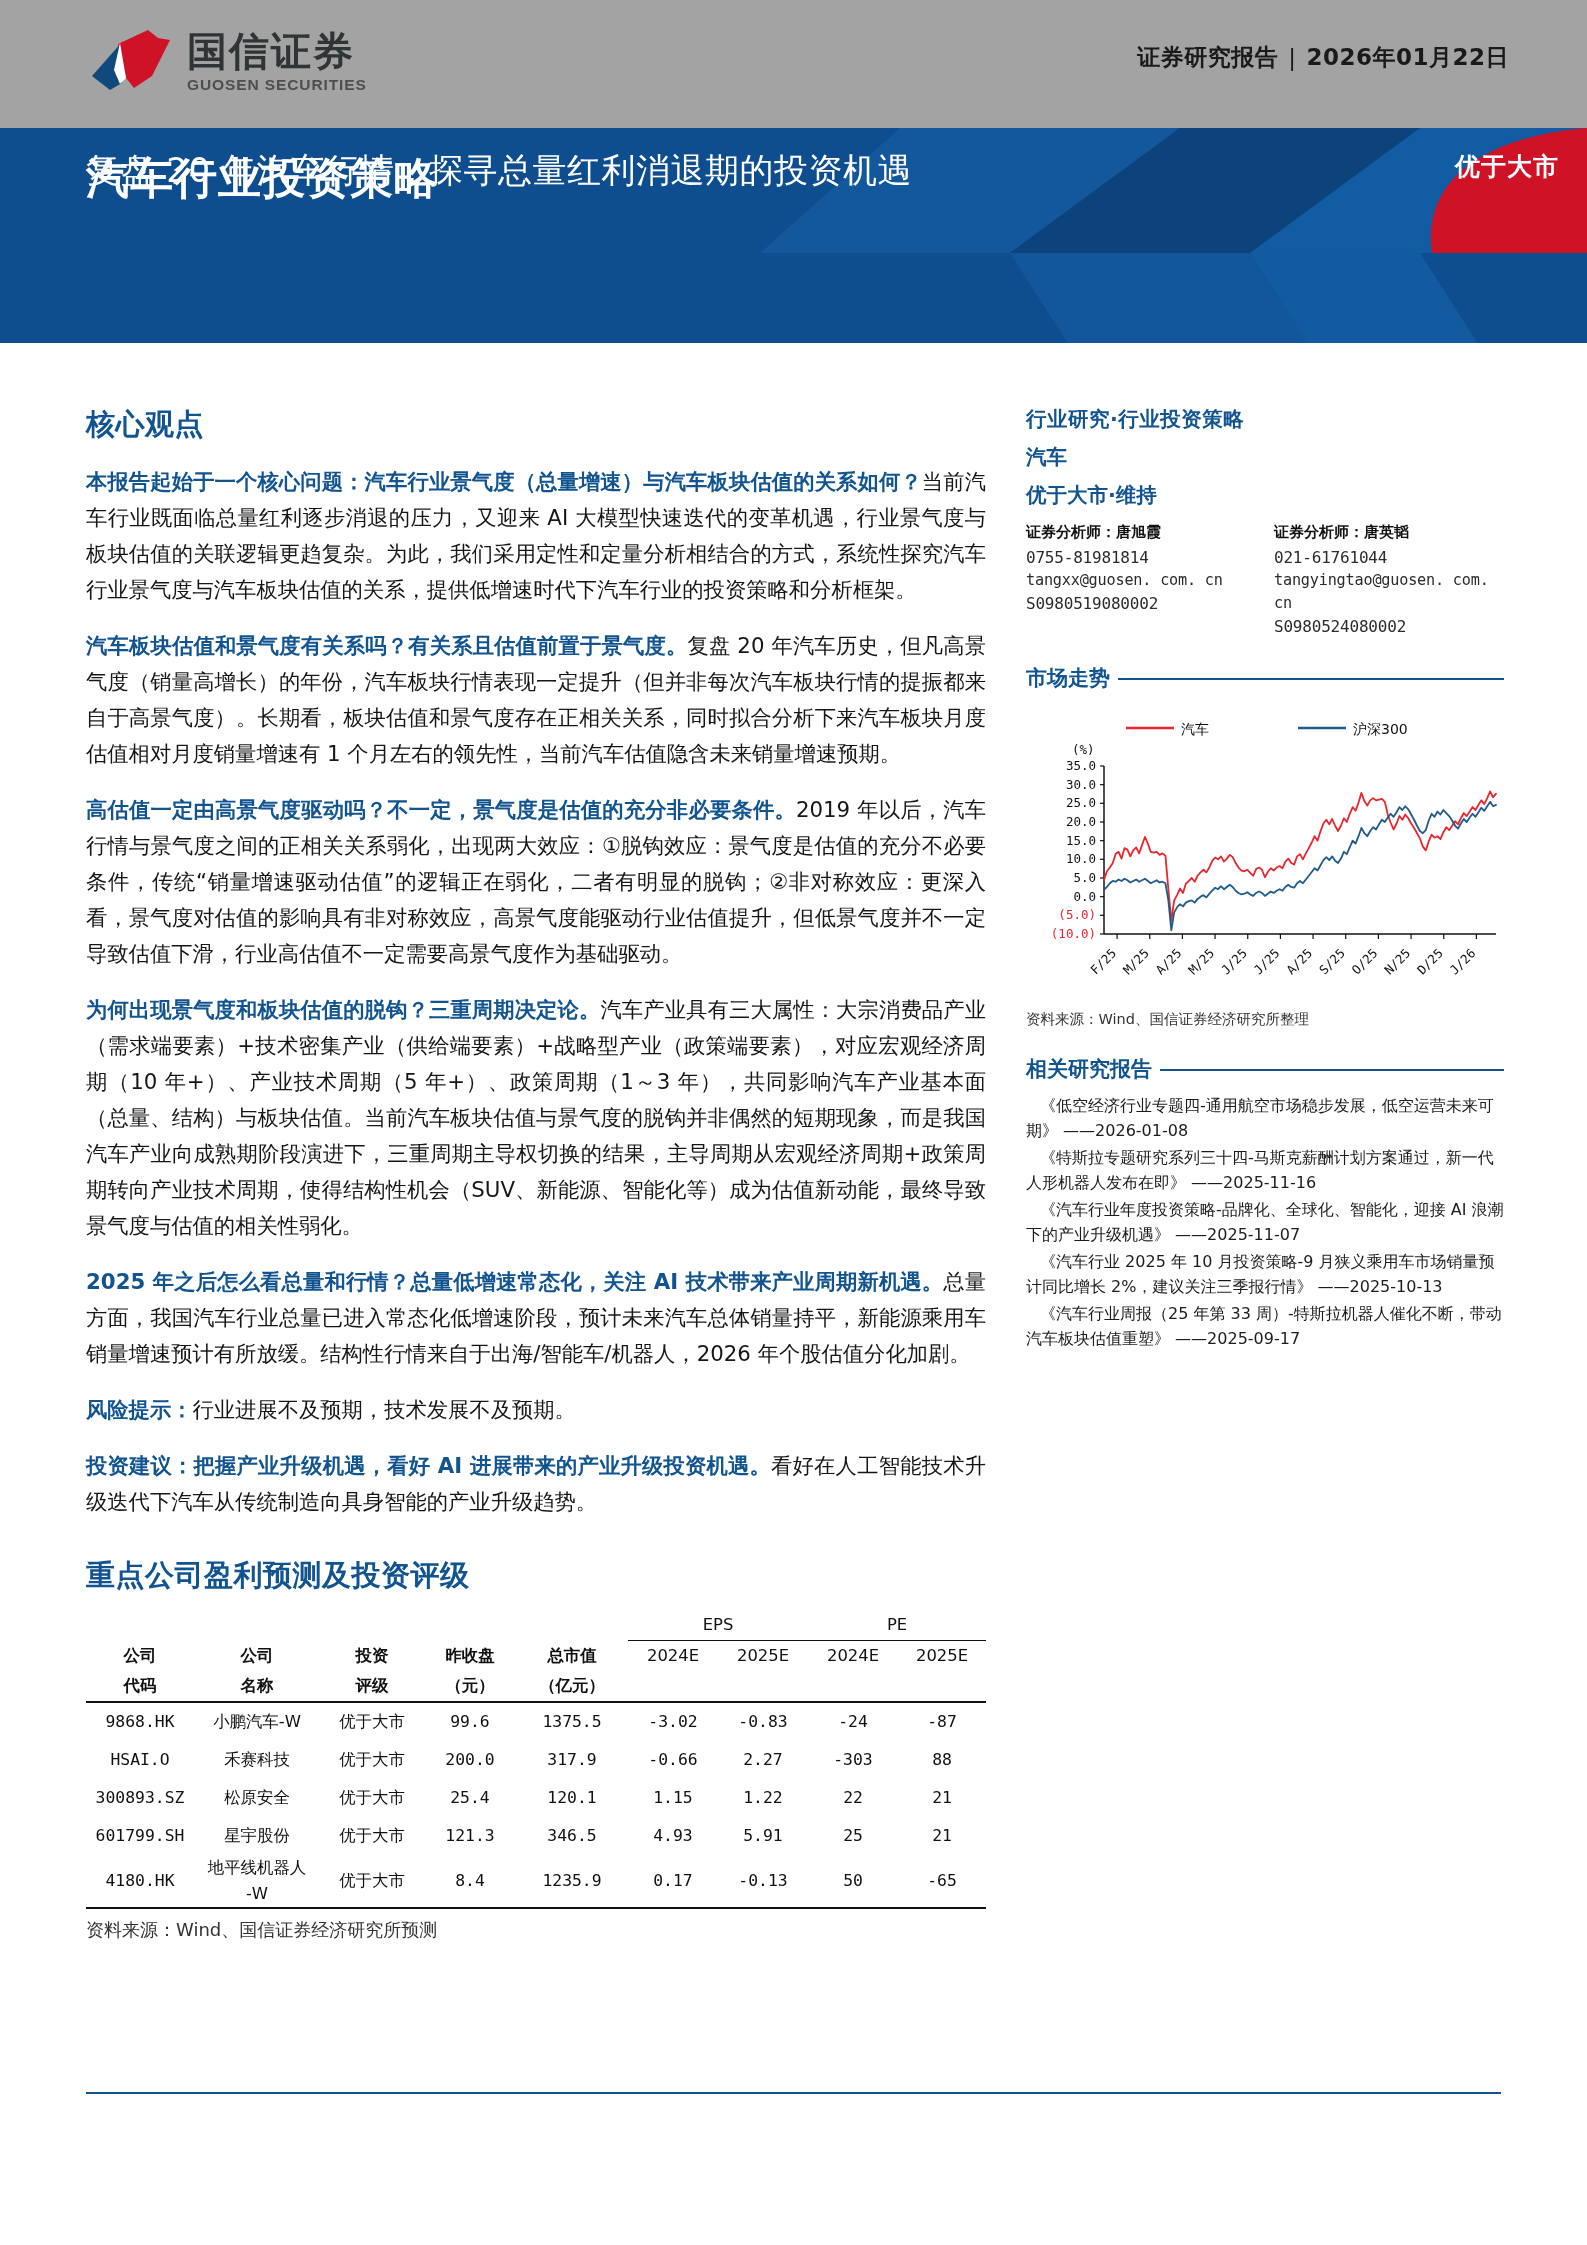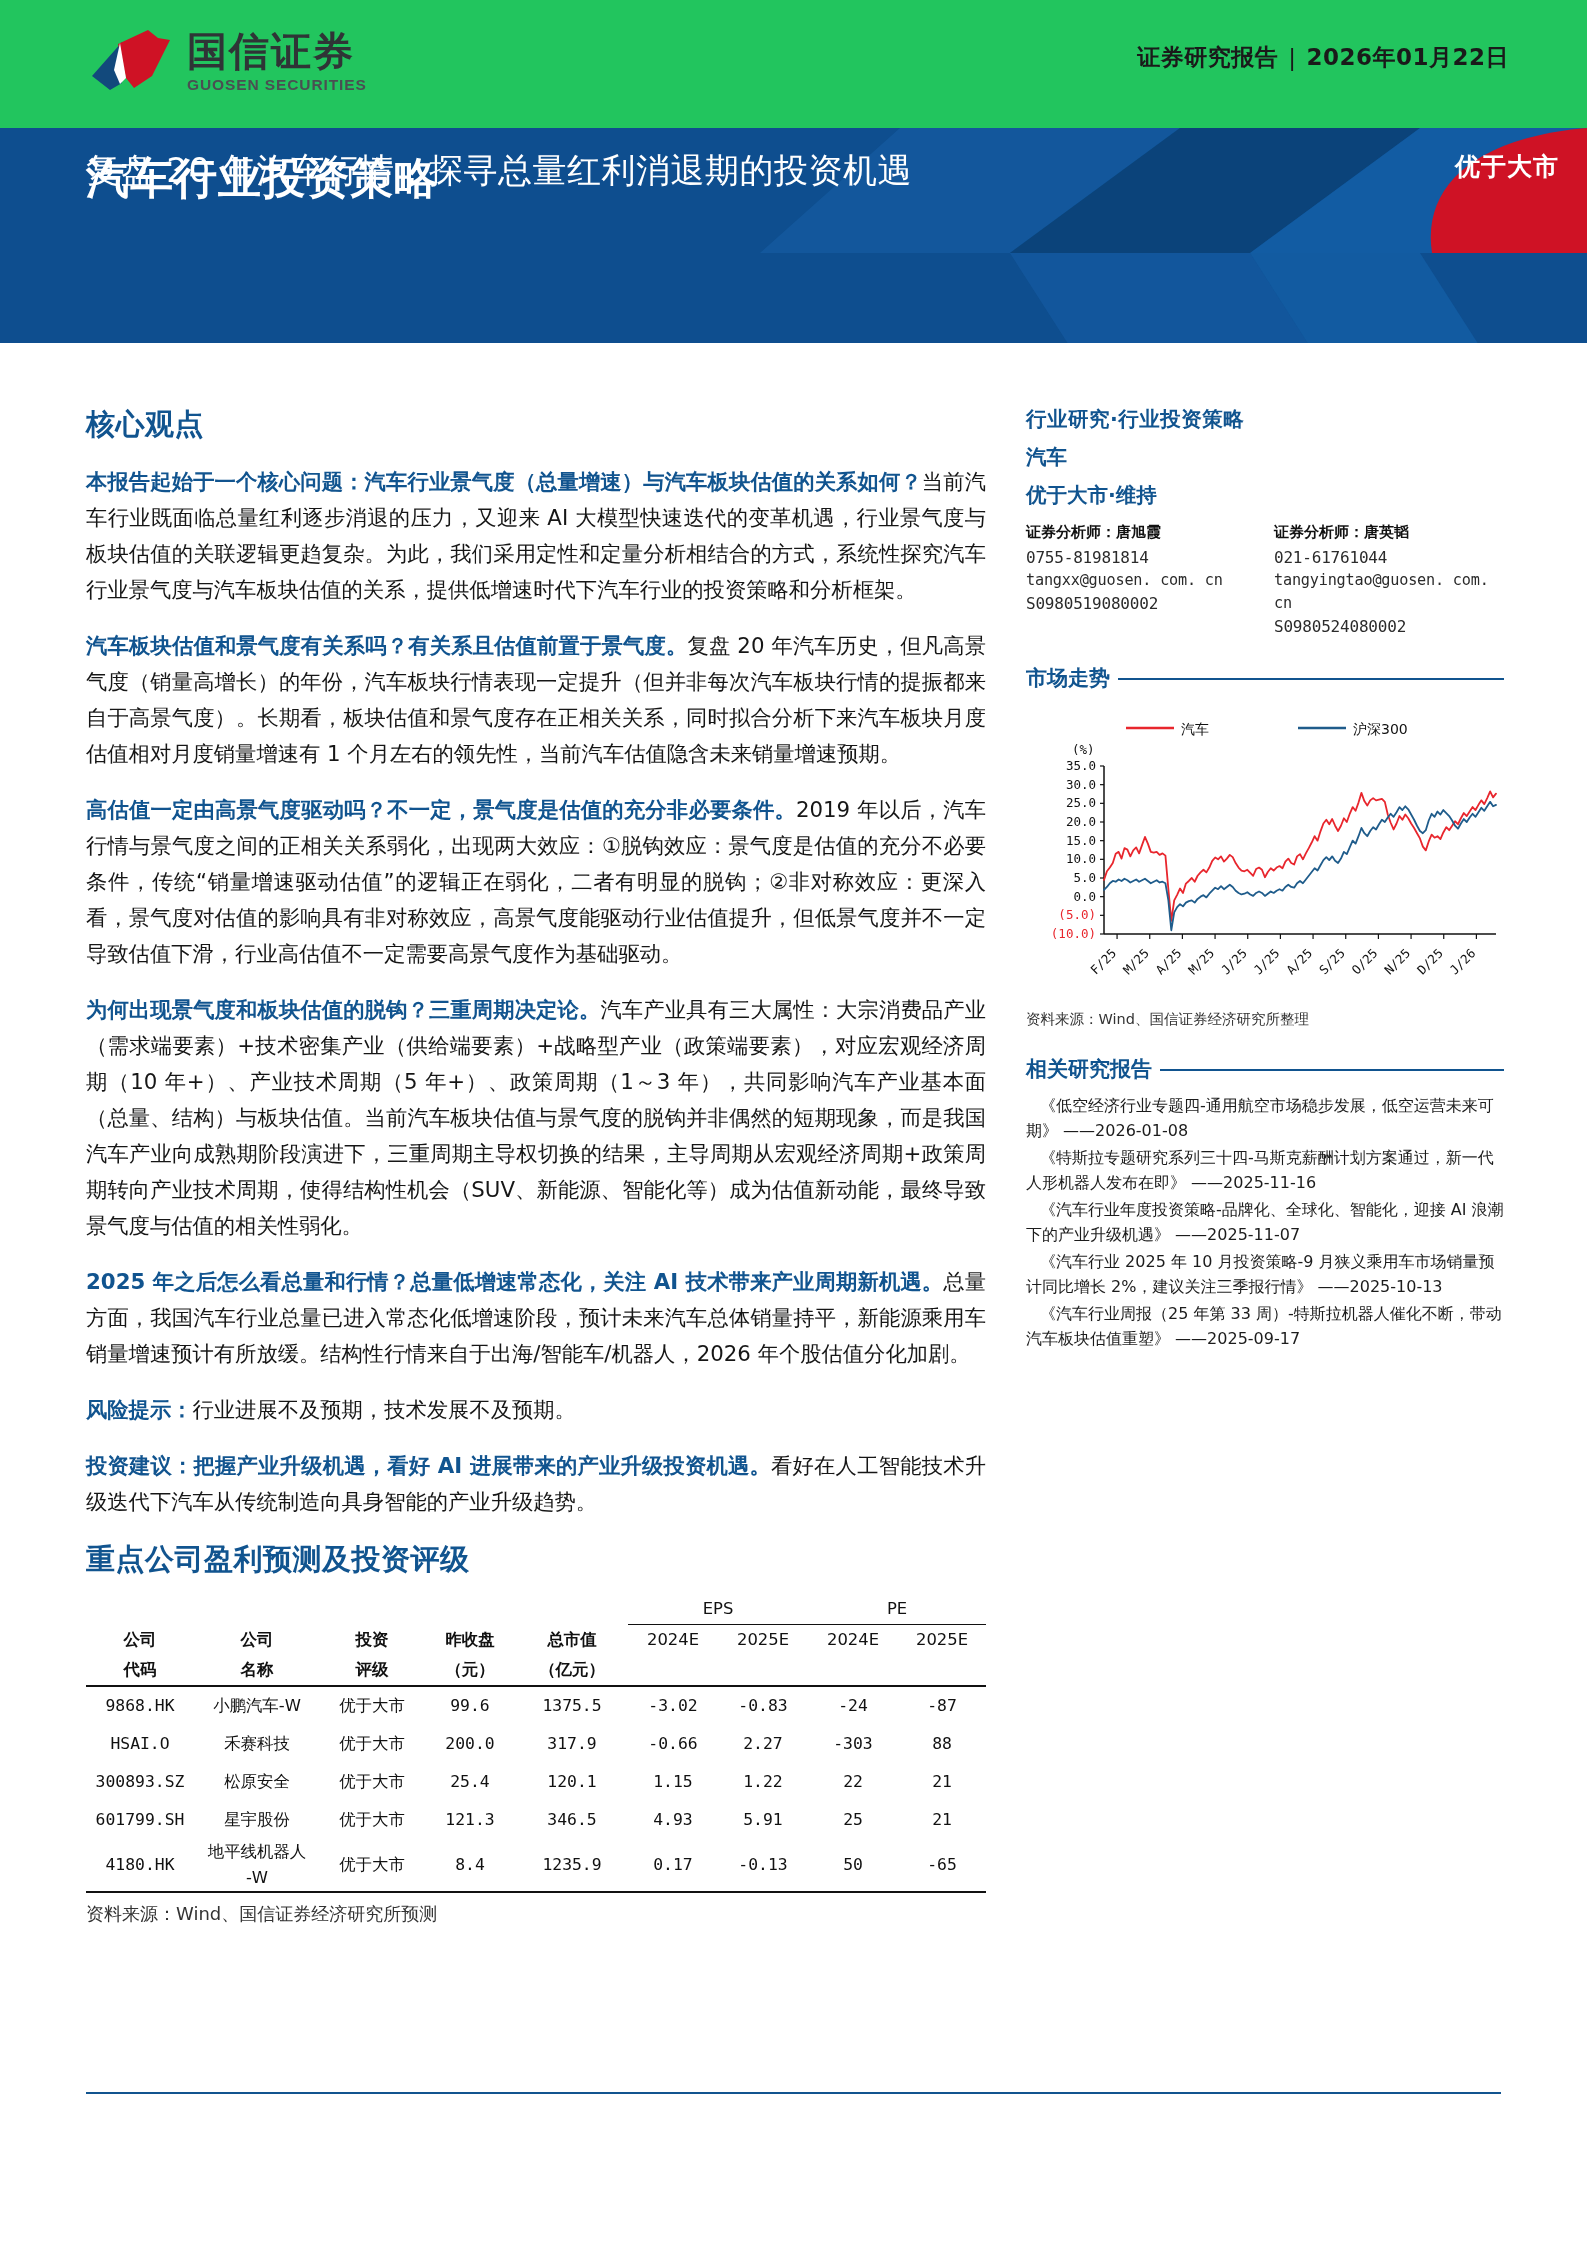--- a/index.html
+++ b/index.html
@@ -6,21 +6,21 @@
   html, body {
     width: 1587px; height: 2245px;
     background: #ffffff;
     font-family: "Liberation Sans", "DejaVu Sans", sans-serif;
   }
   .page { position: relative; width: 1587px; height: 2245px; overflow: hidden; background:#fff; }
 
   
   .topbar {
     position: absolute; left: 0; top: 0; width: 1587px; height: 128px;
-    background: #22c55e;
+    background: #a3a3a3;
   }
   .logo-wrap { position: absolute; left: 86px; top: 26px; display: flex; align-items: center; gap: 13px; }
   .logo-mark { width: 88px; height: 72px; flex: 0 0 auto; }
   .logo-text { display: flex; flex-direction: column; justify-content: center; }
   .logo-cn {
     font-size: 40px; font-weight: 700; color: #2f3436; letter-spacing: 2px;
     line-height: 1.08; font-family: "DejaVu Sans", sans-serif;
   }
   .logo-en {
     font-size: 15.5px; font-weight: 700; color: #4a4f52; letter-spacing: 0.9px;
@@ -130,21 +130,21 @@
   }
 
   
   .related-list { margin-top: 10px; }
   .rel-item {
     font-size: 16px; line-height: 25px; color: #1c1c1c; text-indent: 14px;
     margin-bottom: 2px; font-family: "DejaVu Sans", sans-serif;
   }
 
   
-  .tbl-wrap { margin-top: 20px; }
+  .tbl-wrap { margin-top: 36px; }
   table.fin {
     width: 900px; border-collapse: collapse;
     font-family: "DejaVu Sans Mono", monospace;
   }
   table.fin th, table.fin td {
     font-size: 16.4px; text-align: center; padding: 0; font-weight: 400;
     color: #111; vertical-align: middle;
   }
   table.fin th { font-weight: 700; font-family: "DejaVu Sans", sans-serif; line-height: 30px; }
   .grp-th { font-family: "DejaVu Sans Mono", monospace; font-weight: 400 !important; font-size:16px; }

